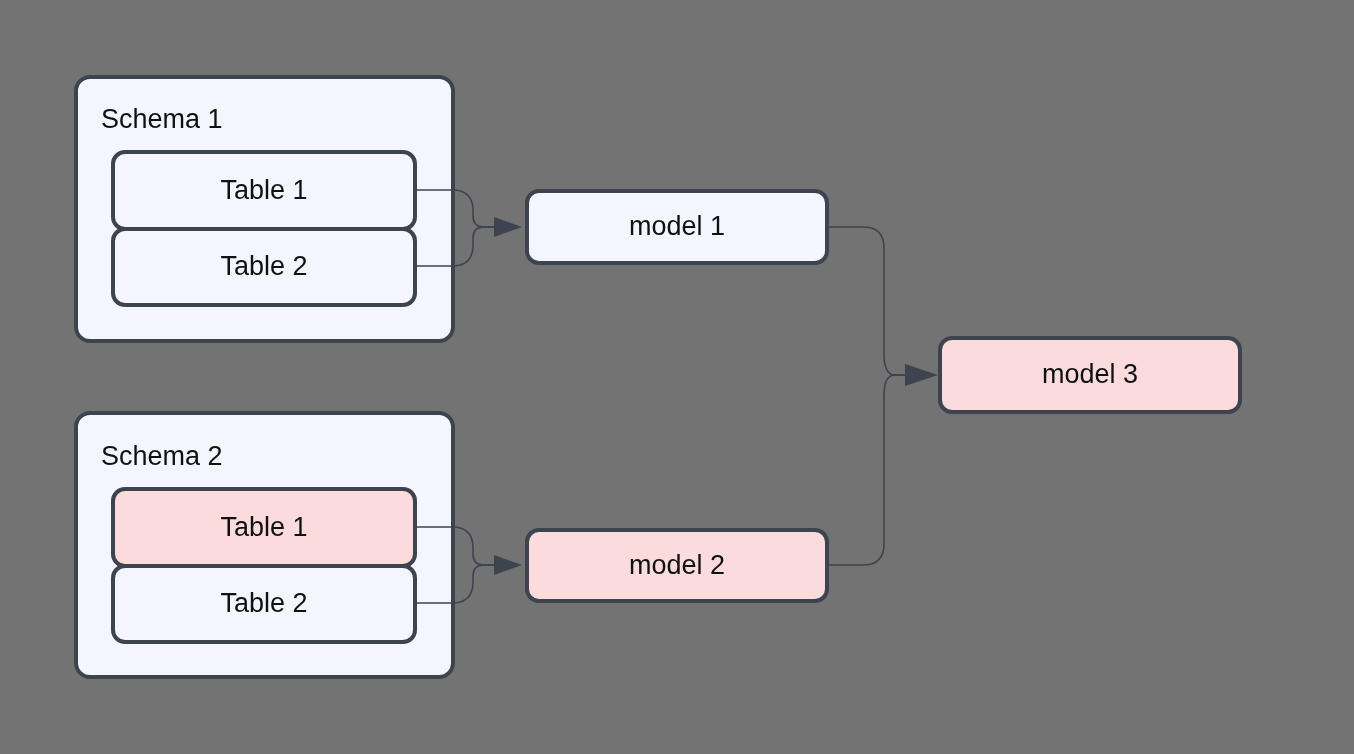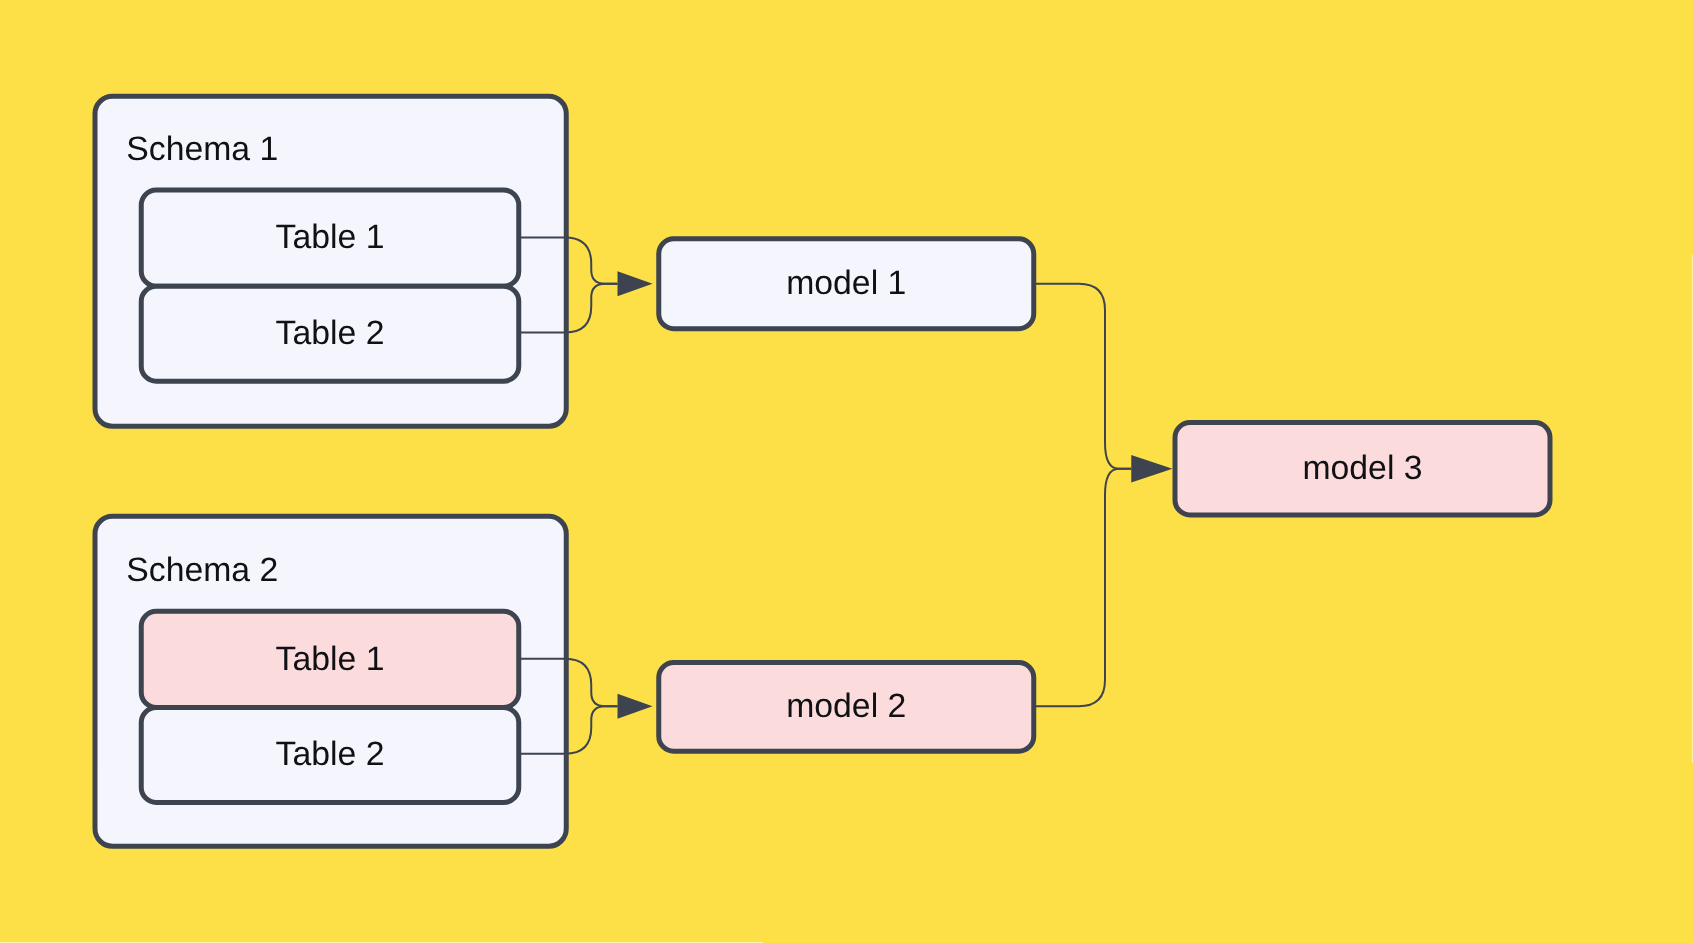--- a/index.html
+++ b/index.html
@@ -52,21 +52,21 @@
     stroke-linecap: butt;
     stroke-linejoin: round;
   }
   .arrow-head {
     stroke: none;
   }
 </style>
 </head>
 <body>
 
-<div id="diagram-root" style="background: #fde047;">
+<div id="diagram-root" style="background: #737373;">
   <svg class="canvas" viewBox="0 0 1354 754" xmlns="http://www.w3.org/2000/svg">
 
     <g>
       <rect class="group-shape" rx="14" ry="14" x="76" y="77" width="377" height="264" fill="#f5f5fd" stroke="#3d4450"></rect>
       <text class="group-label" x="101" y="121" fill="#0f1115">Schema 1</text>
 
       <g>
         <rect class="box-shape" rx="12" ry="12" x="113" y="152" width="302" height="77" fill="#f5f5fd" stroke="#3d4450"></rect>
         <text class="node-label" x="264" y="191.5" fill="#0f1115">Table 1</text>
       </g>

